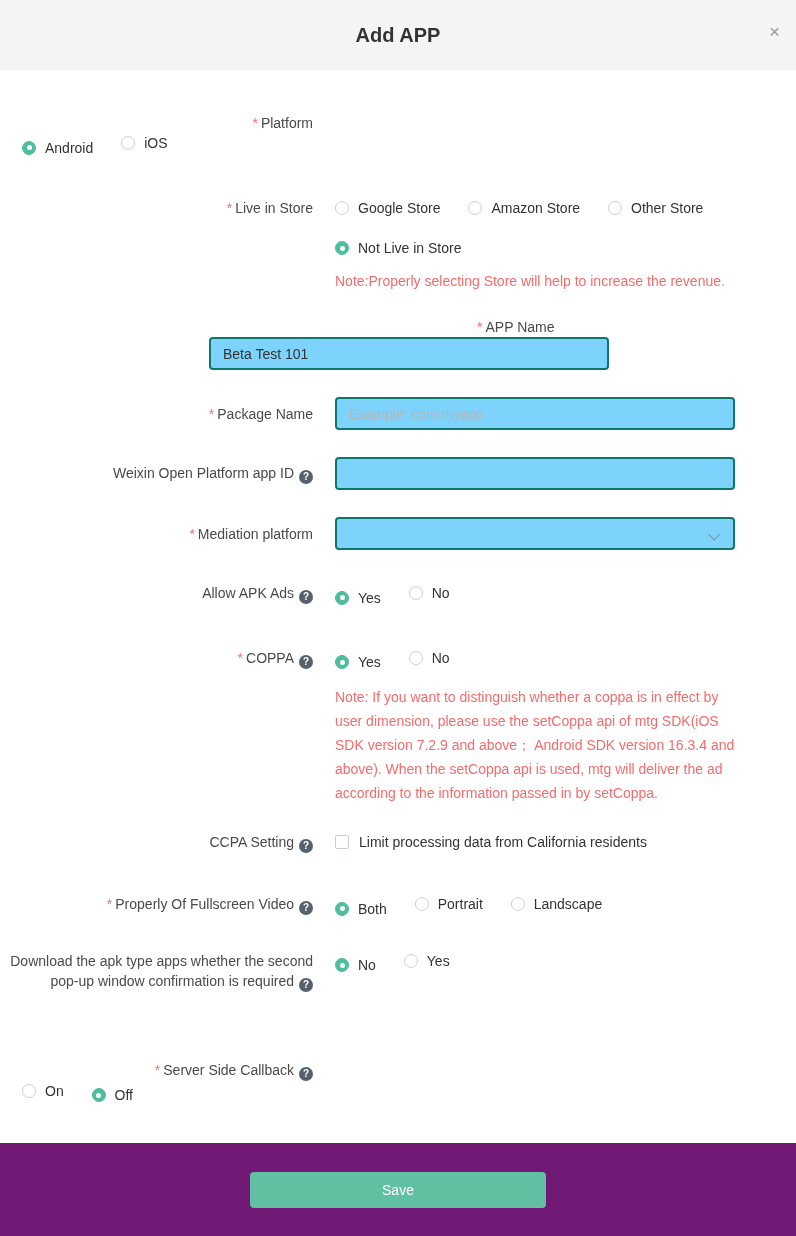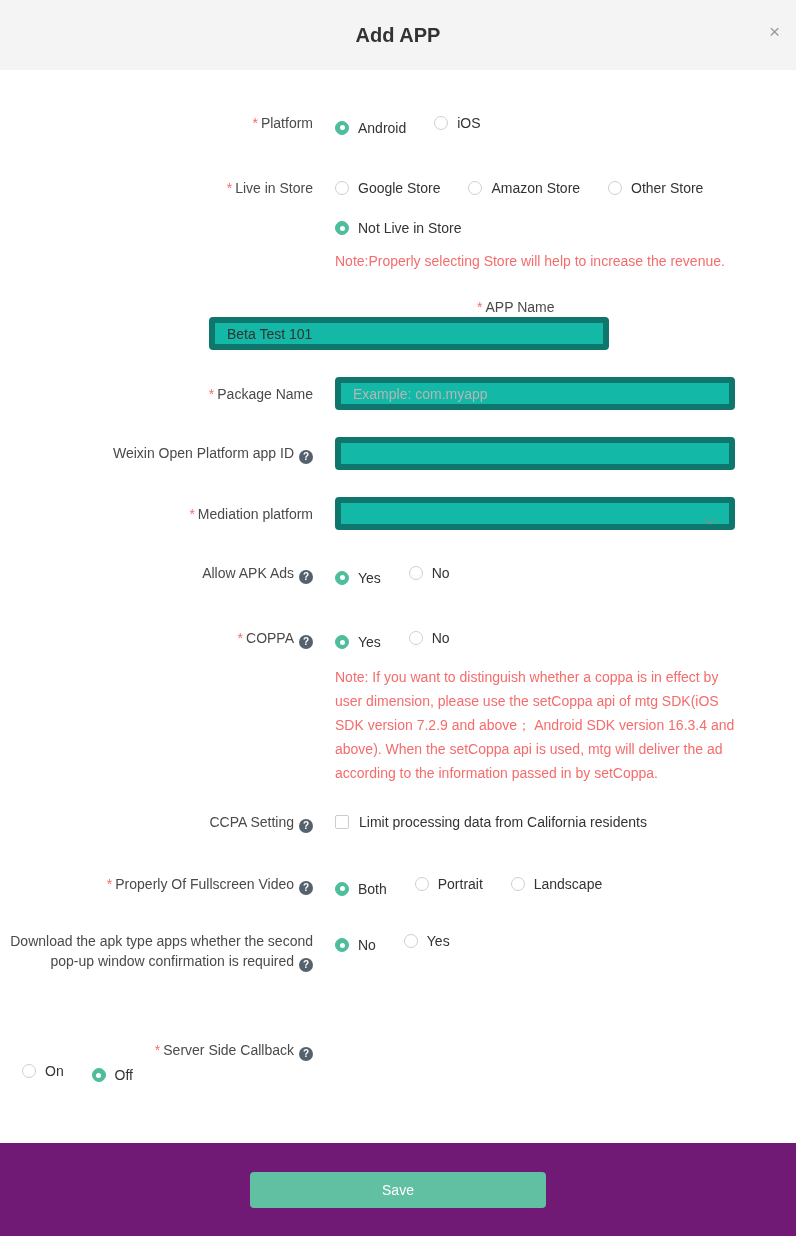--- a/index.html
+++ b/index.html
@@ -64,21 +64,21 @@
     font-size: 14px;
     line-height: 20px;
     color: #333333;
   }
   .req {
     color: #f56c6c;
     margin-right: 3px;
   }
 
   
-  .r-platform   { margin-bottom: 40px; }
+  .r-platform   { margin-bottom: 40px; flex-direction: column; }
   .r-store      { margin-bottom: 23px; }
   .r-appname    { margin-bottom: 27px; flex-direction: column; }
   .r-package    { margin-bottom: 27px; }
   .r-weixin     { margin-bottom: 27px; }
   .r-mediation  { margin-bottom: 33px; }
   .r-apkads     { margin-bottom: 40px; }
   .r-coppa      { margin-bottom: 27px; }
   .r-ccpa       { margin-bottom: 40px; }
   .r-direction  { margin-bottom: 32px; }
   .r-download   { margin-bottom: 68px; }
@@ -129,23 +129,23 @@
     border: 1px solid #c8cdd4;
     border-radius: 2px;
     background: #ffffff;
     margin-right: 10px;
   }
 
   
   .text-input, .select-box {
     width: 400px;
     height: 33px;
-    border: 6px solid #0f766e;
+    border: 2px solid #0f766e;
     border-radius: 4px;
-    background: #14b8a6;
+    background: #7dd3fc;
     font-family: inherit;
     font-size: 14px;
     color: #333333;
     padding: 0 12px;
     outline: none;
   }
   .text-input::placeholder { color: #b6b6b6; }
   .select-box {
     position: relative;
     display: flex;

